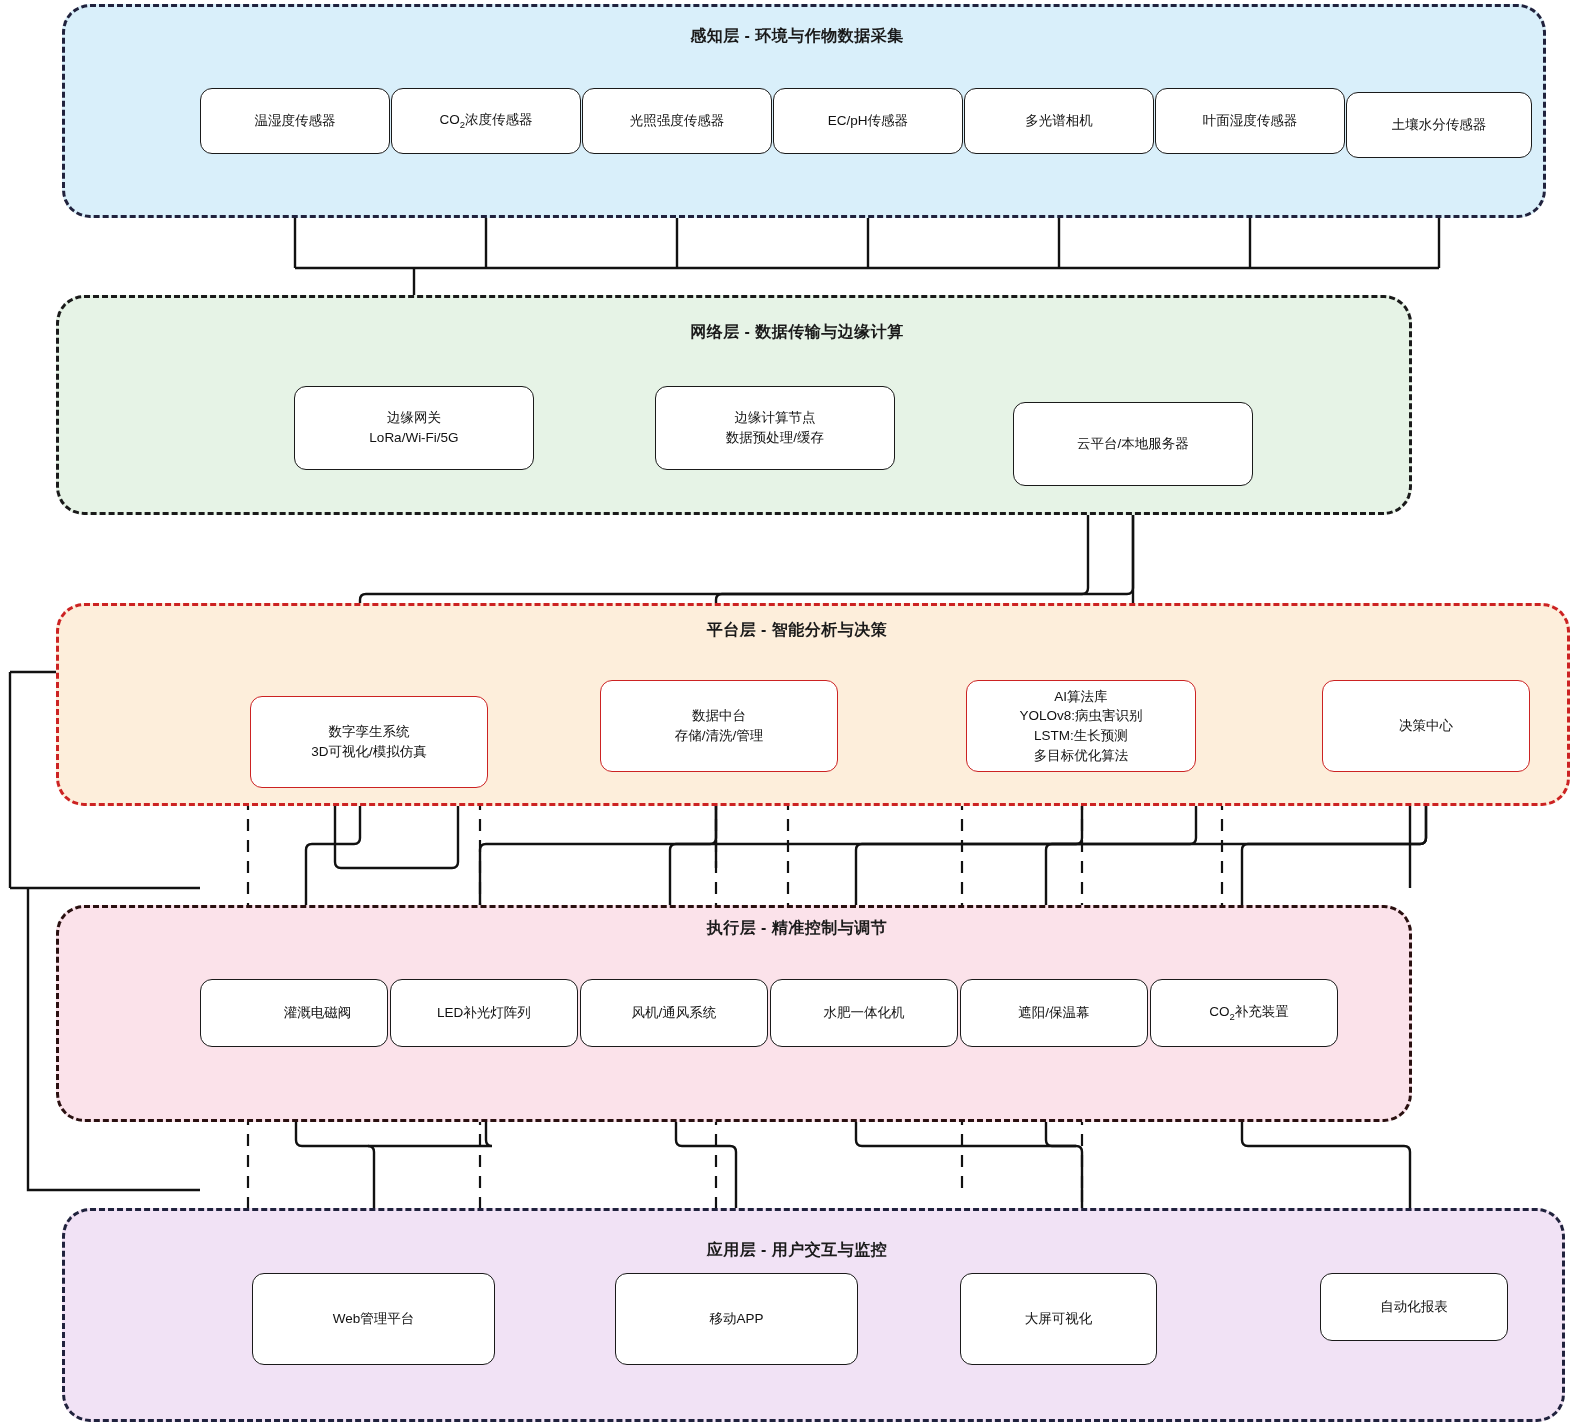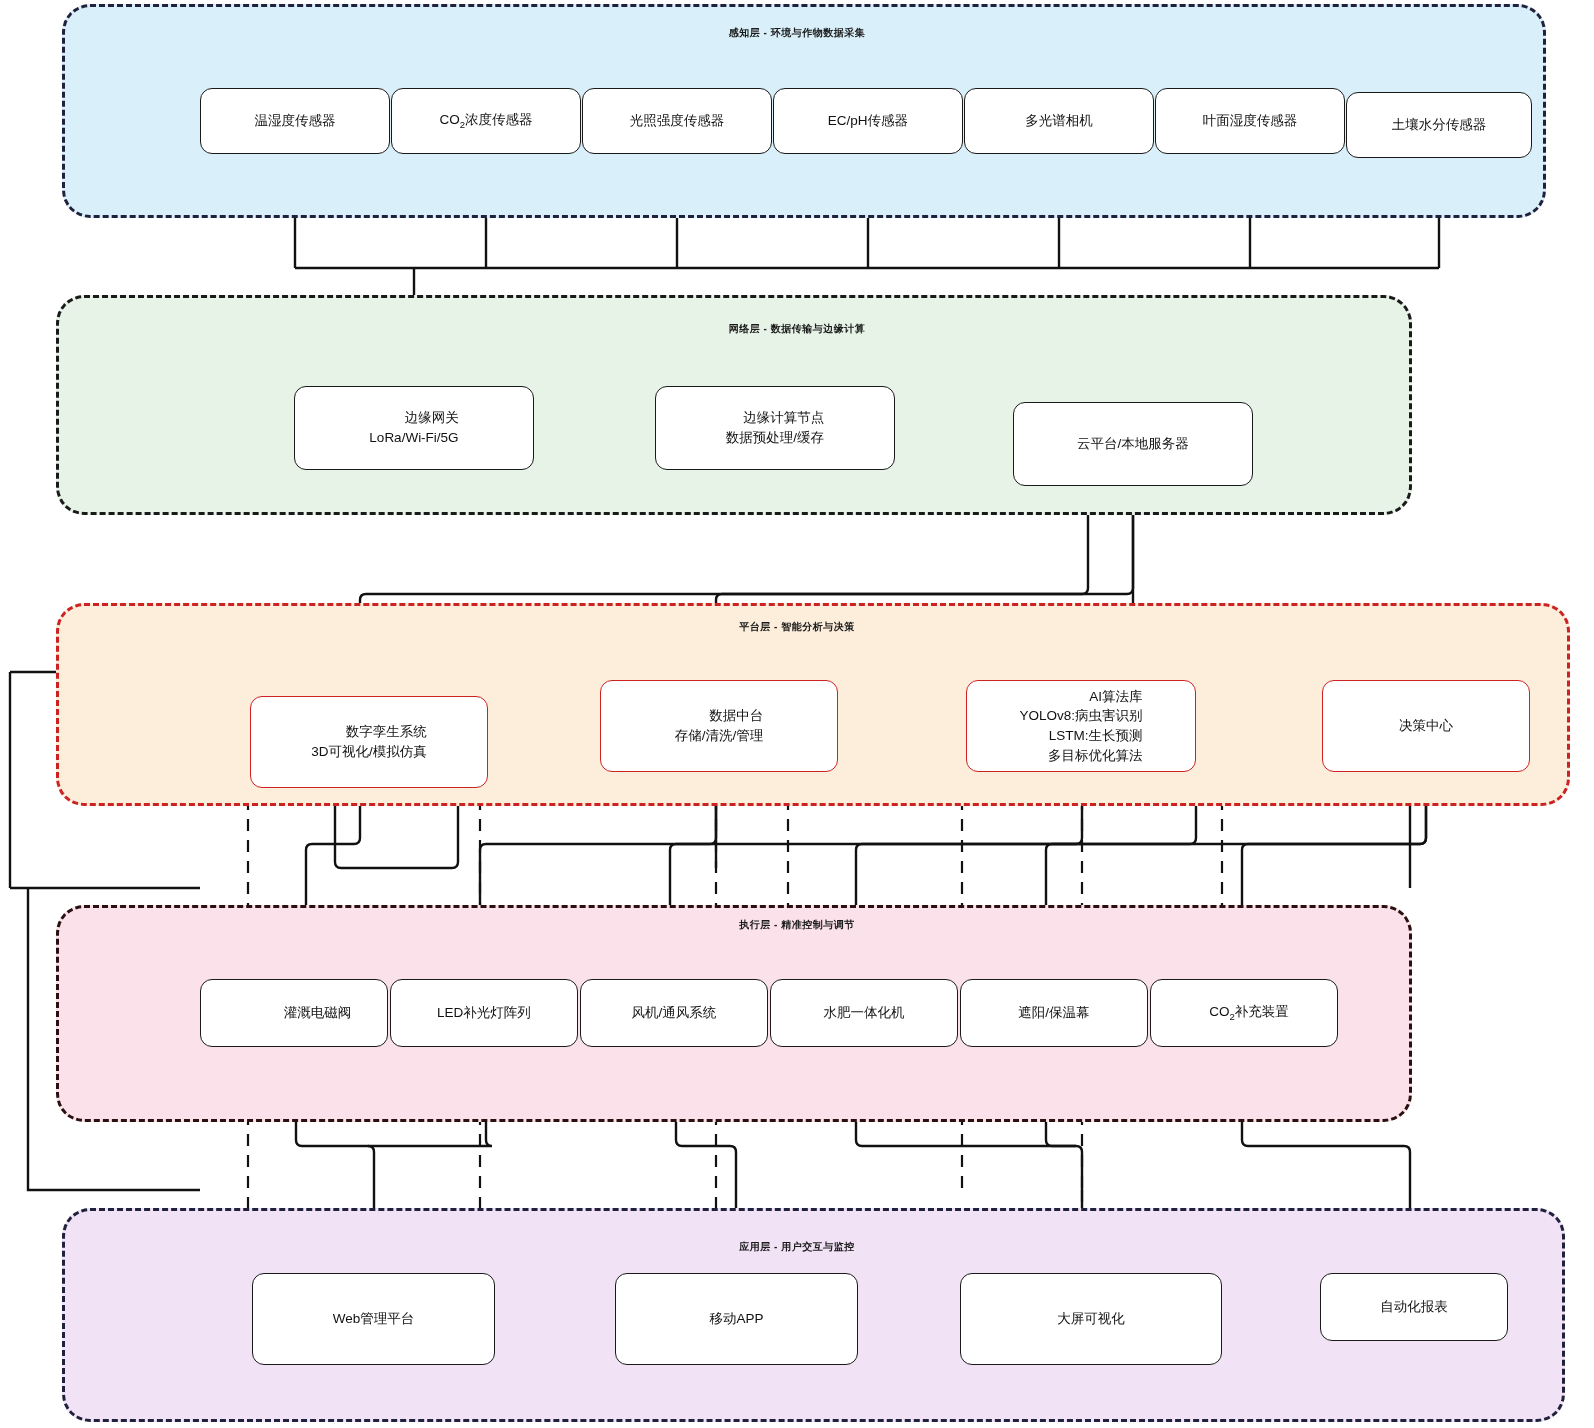--- a/index.html
+++ b/index.html
@@ -29,35 +29,35 @@
     box-sizing: border-box;
     border-style: dashed;
     border-width: 3px;
     border-radius: 28px;
   }
   .layer-title {
     position: absolute;
     left: 0;
     right: 0;
     text-align: center;
-    font-size: 10px;
+    font-size: 16px;
     font-weight: bold;
     color: #1a1a1a;
     letter-spacing: .5px;
   }
   .node {
     position: absolute;
     box-sizing: border-box;
     background: #ffffff;
     border: 1.6px solid #1a1a1a;
     border-radius: 12px;
     display: flex;
     align-items: center;
     justify-content: center;
-    text-align: right;
+    text-align: center;
     font-size: 13.5px;
     color: #111111;
     line-height: 1.45;
     z-index: 5;
   }
   .node.red {
     border-color: #cc2222;
   }
   .node .lines { padding: 0 4px; }
   sub { font-size: 9.5px; }
@@ -204,21 +204,21 @@
         <div class="lines">CO<sub>2</sub>补充装置</div>
       </div>
       <div class="layer" style="left: 62px; top: 1208px; width: 1503px; height: 214px; background: rgb(241, 226, 245); border-color: rgb(32, 34, 61);"></div>
       <div class="layer-title" style="top: 1240px;">应用层 - 用户交互与监控</div>
       <div class="node" style="left: 252px; top: 1273px; width: 243px; height: 92px;">
         <div class="lines">Web管理平台</div>
       </div>
       <div class="node" style="left: 615px; top: 1273px; width: 243px; height: 92px;">
         <div class="lines">移动APP</div>
       </div>
-      <div class="node" style="left: 960px; top: 1273px; width: 262px; height: 92px;">
+      <div class="node" style="left: 960px; top: 1273px; width: 197px; height: 92px;">
         <div class="lines">大屏可视化</div>
       </div>
       <div class="node" style="left: 1320px; top: 1273px; width: 188px; height: 68px;">
         <div class="lines">自动化报表</div>
       </div>
     </div>
 
 </div>
 
 </body></html>

